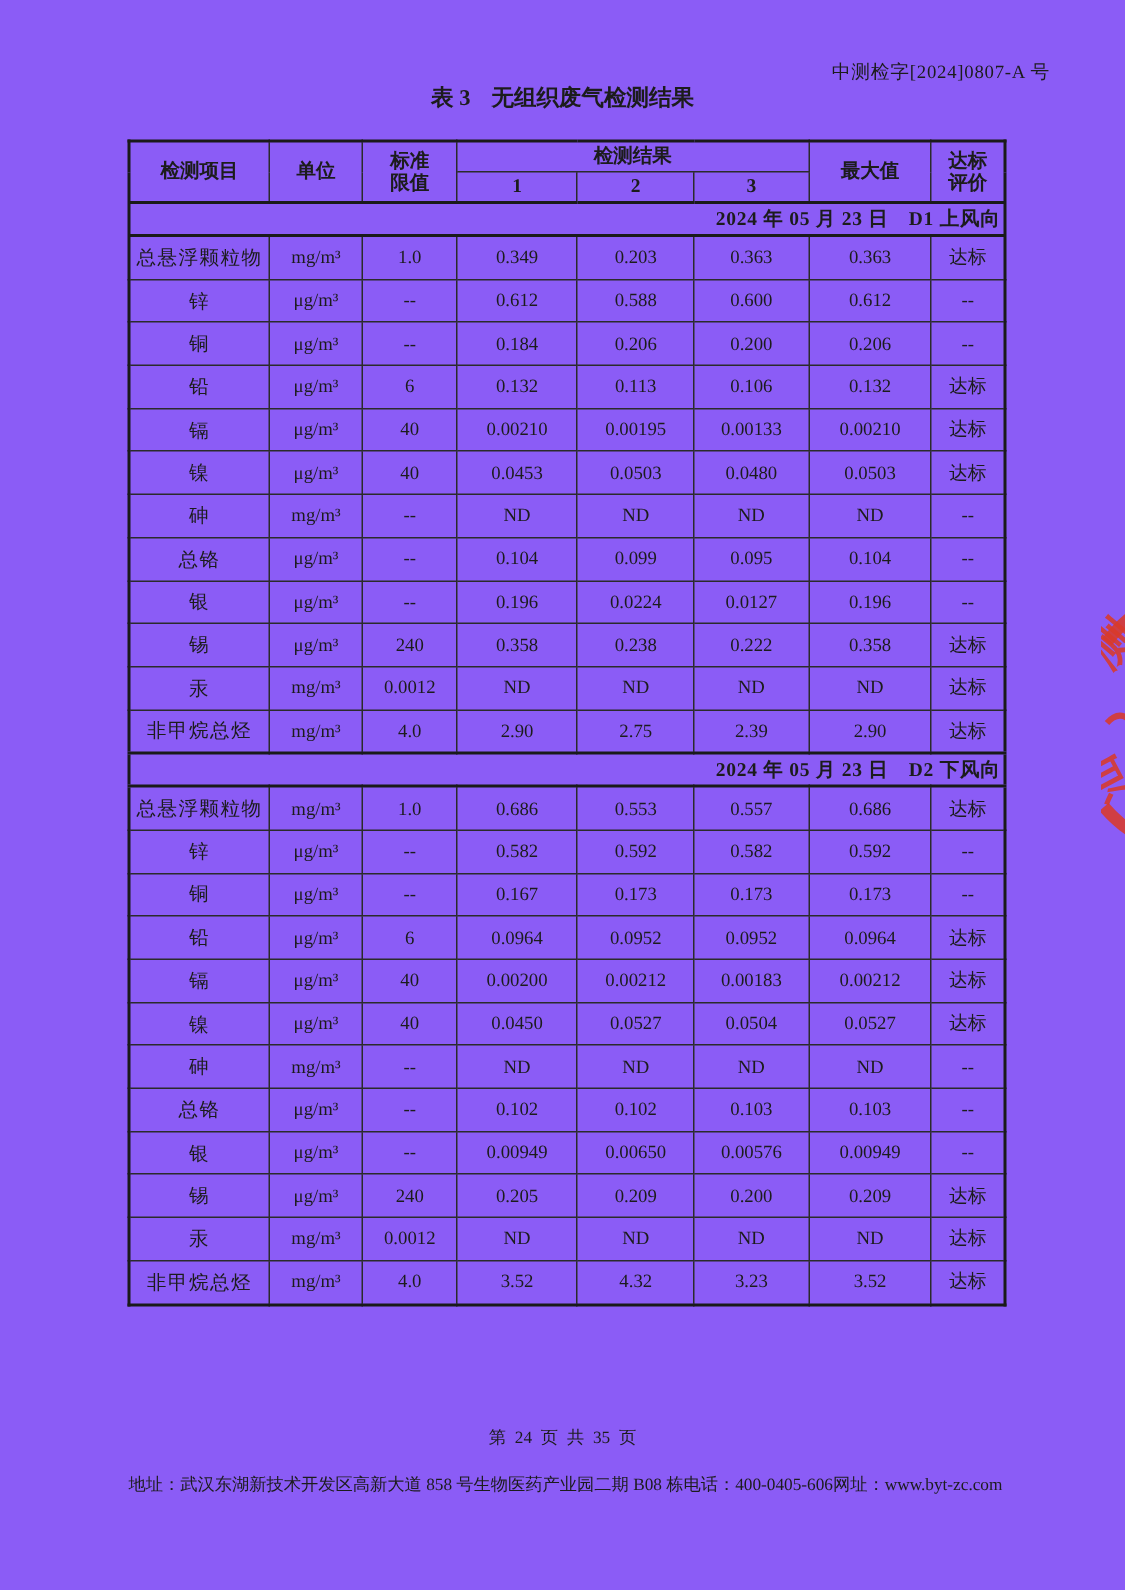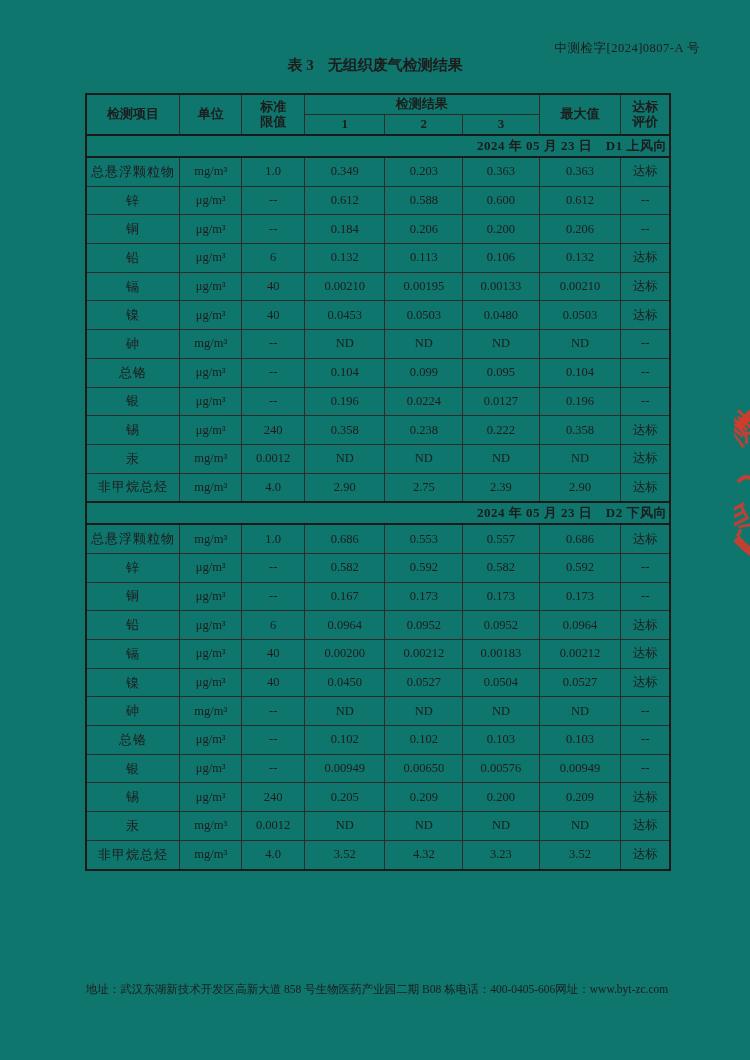--- a/index.html
+++ b/index.html
@@ -1,21 +1,21 @@
 <!DOCTYPE html>
 <html><head>
 <meta charset="utf-8">
 <style>
   html, body { margin: 0; padding: 0; background: #e8e8e8; }
   .page {
     position: relative;
     width: 750px;
     height: 1060px;
     margin: 0 auto;
-    background: #0f766e;
+    background: #8b5cf6;
     overflow: hidden;
     font-family: "Liberation Serif", "DejaVu Serif", serif;
     color: #1c1c1c;
   }
   .doc-number {
     position: absolute;
     top: 40px;
     right: 50px;
     font-size: 12.5px;
     letter-spacing: 0.5px;
@@ -381,20 +381,21 @@
           <td class="limit-cell">4.0</td>
           <td class="result1-cell">3.52</td>
           <td class="result2-cell">4.32</td>
           <td class="result3-cell">3.23</td>
           <td class="max-cell">3.52</td>
           <td class="eval-cell">达标</td>
         </tr>
       </tbody>
   </table>
 
+  <div class="page-number">第 24 页 共 35 页</div>
 
   <div class="address-line">
     <span>地址：武汉东湖新技术开发区高新大道 858 号生物医药产业园二期 B08 栋</span>
     <span>电话：400-0405-606</span>
     <span>网址：www.byt-zc.com</span>
   </div>
 
   <svg class="stamp" viewBox="0 0 220 180" xmlns="http://www.w3.org/2000/svg">
     <g id="stamp-group" fill="none" stroke="#d93a2b" opacity="0.88">
       <path d="M 4 38 A 90 90 0 0 1 34 12" stroke-width="8" stroke="#d93a2b"></path>

